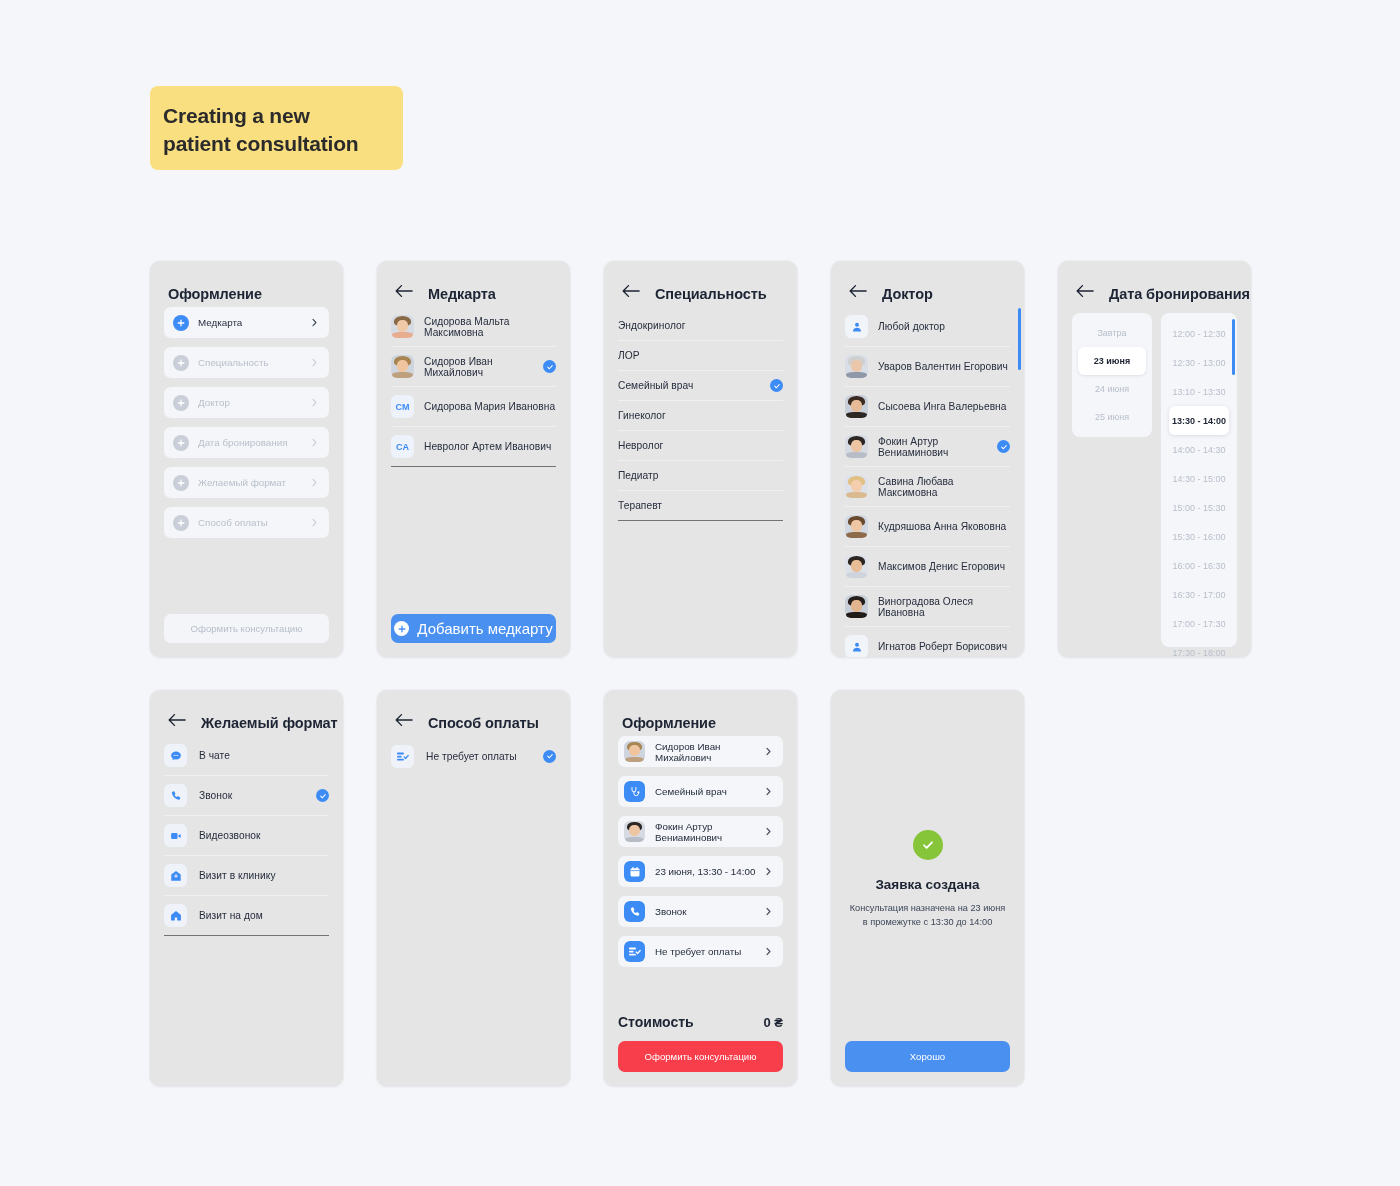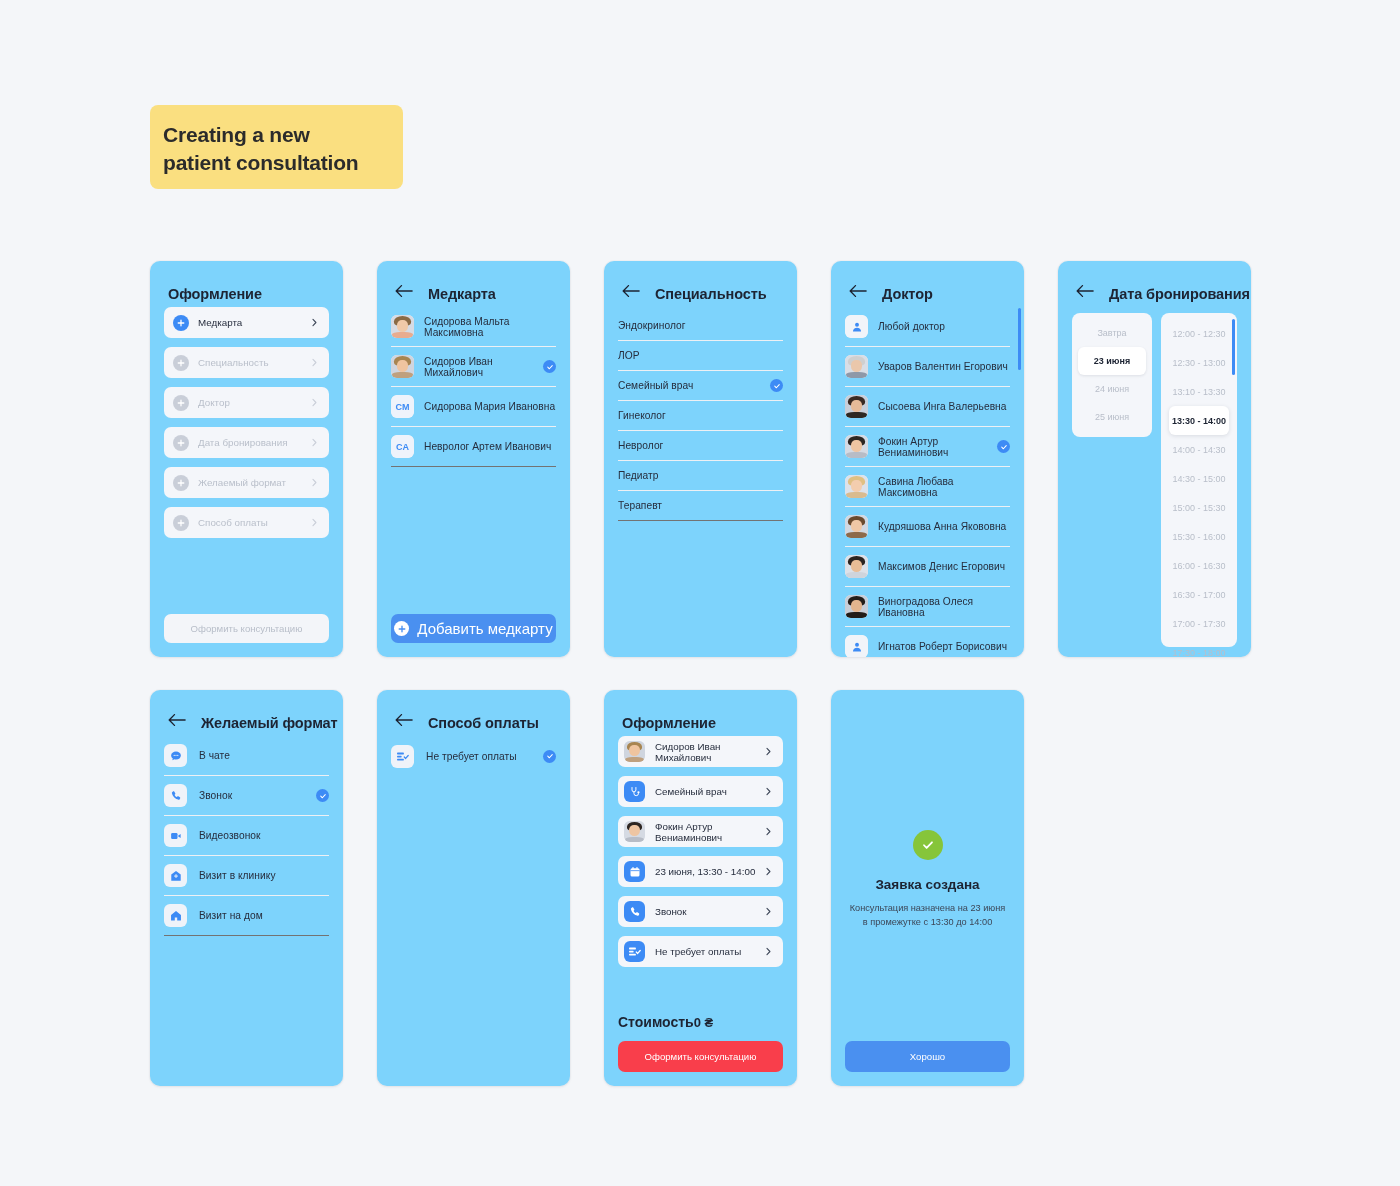--- a/index.html
+++ b/index.html
@@ -7,35 +7,35 @@
     width: 1400px; height: 1186px;
     background: #f4f6f9;
     font-family: "Liberation Sans", sans-serif;
     -webkit-font-smoothing: antialiased;
     position: relative;
     overflow: hidden;
   }
 
   
   .title-badge {
-    position: absolute; left: 150px; top: 105px;
+    position: absolute; left: 150px; top: 86px;
     width: 253px; height: 84px;
     background: #fadf80; border-radius: 8px;
     padding: 16px 13px 0 13px;
   }
   .title-badge span {
     display: block;
     font-size: 21px; font-weight: 700; line-height: 1.35;
     color: #2b2b2b; letter-spacing: -0.2px;
   }
 
   
   .card {
     position: absolute;
-    background: #7dd3fc;
+    background: #e5e5e5;
     border-radius: 10px;
     box-shadow: 0 1px 3px rgba(22,34,51,.07), 0 0 0 1px rgba(22,34,51,.025);
     overflow: hidden;
   }
   .card-inner { position: relative; width: 100%; height: 100%; }
 
   
   .c-header {
     display: flex; align-items: center;
     padding: 19px 0 0 18px;
@@ -198,21 +198,21 @@
     width: 21px; height: 21px; border-radius: 6px; flex: 0 0 auto;
     margin-right: 10px; overflow: hidden;
     display: flex; align-items: center; justify-content: center;
     background: #3d8bf5; color: #ffffff;
   }
   .sum-ico.photo { background: #e7ebf2; }
   .sum-label { flex: 1 1 auto; font-size: 9.8px; color: #262d3d; }
 
   .price-row {
     position: absolute; left: 14px; right: 14px; bottom: 56px;
-    display: flex; align-items: baseline; justify-content: flex-start;
+    display: flex; align-items: baseline; justify-content: space-between;
   }
   .price-label { font-size: 14px; font-weight: 700; color: #1d2433; }
   .price-value { font-size: 13px; font-weight: 700; color: #1d2433; }
 
   
   .ok-wrap {
     position: absolute; left: 0; right: 0; top: 140px;
     display: flex; flex-direction: column; align-items: center;
   }
   .ok-circle {

